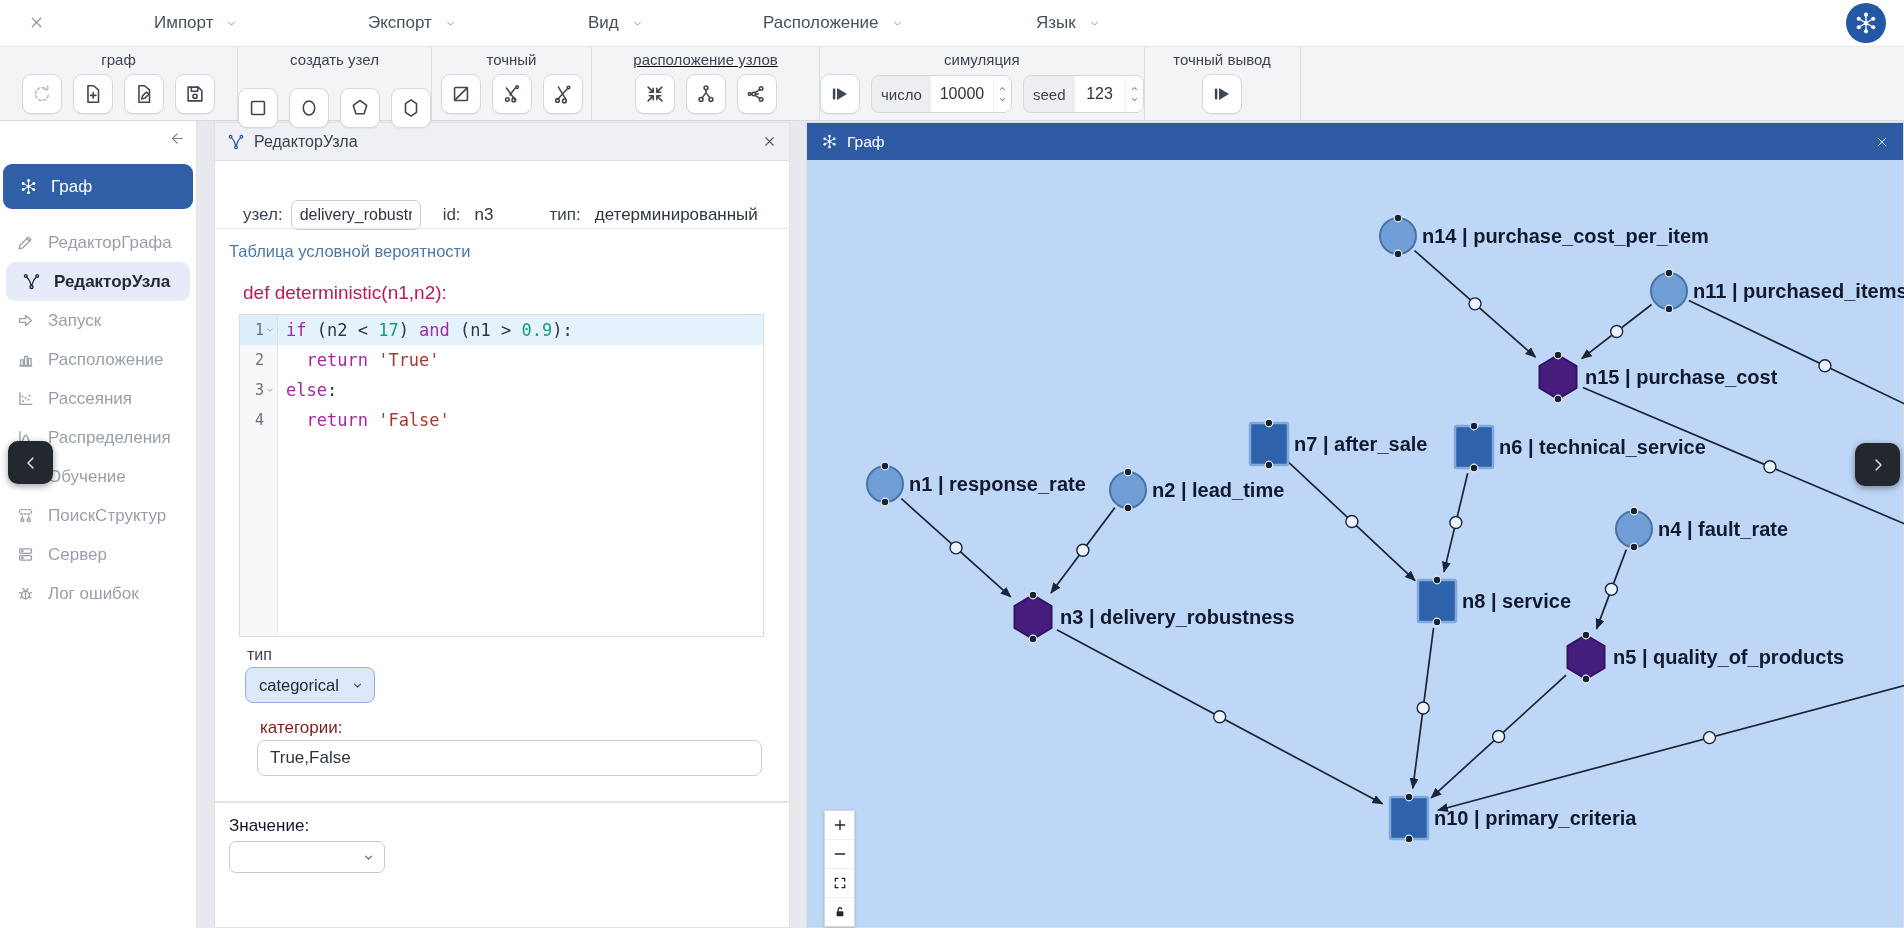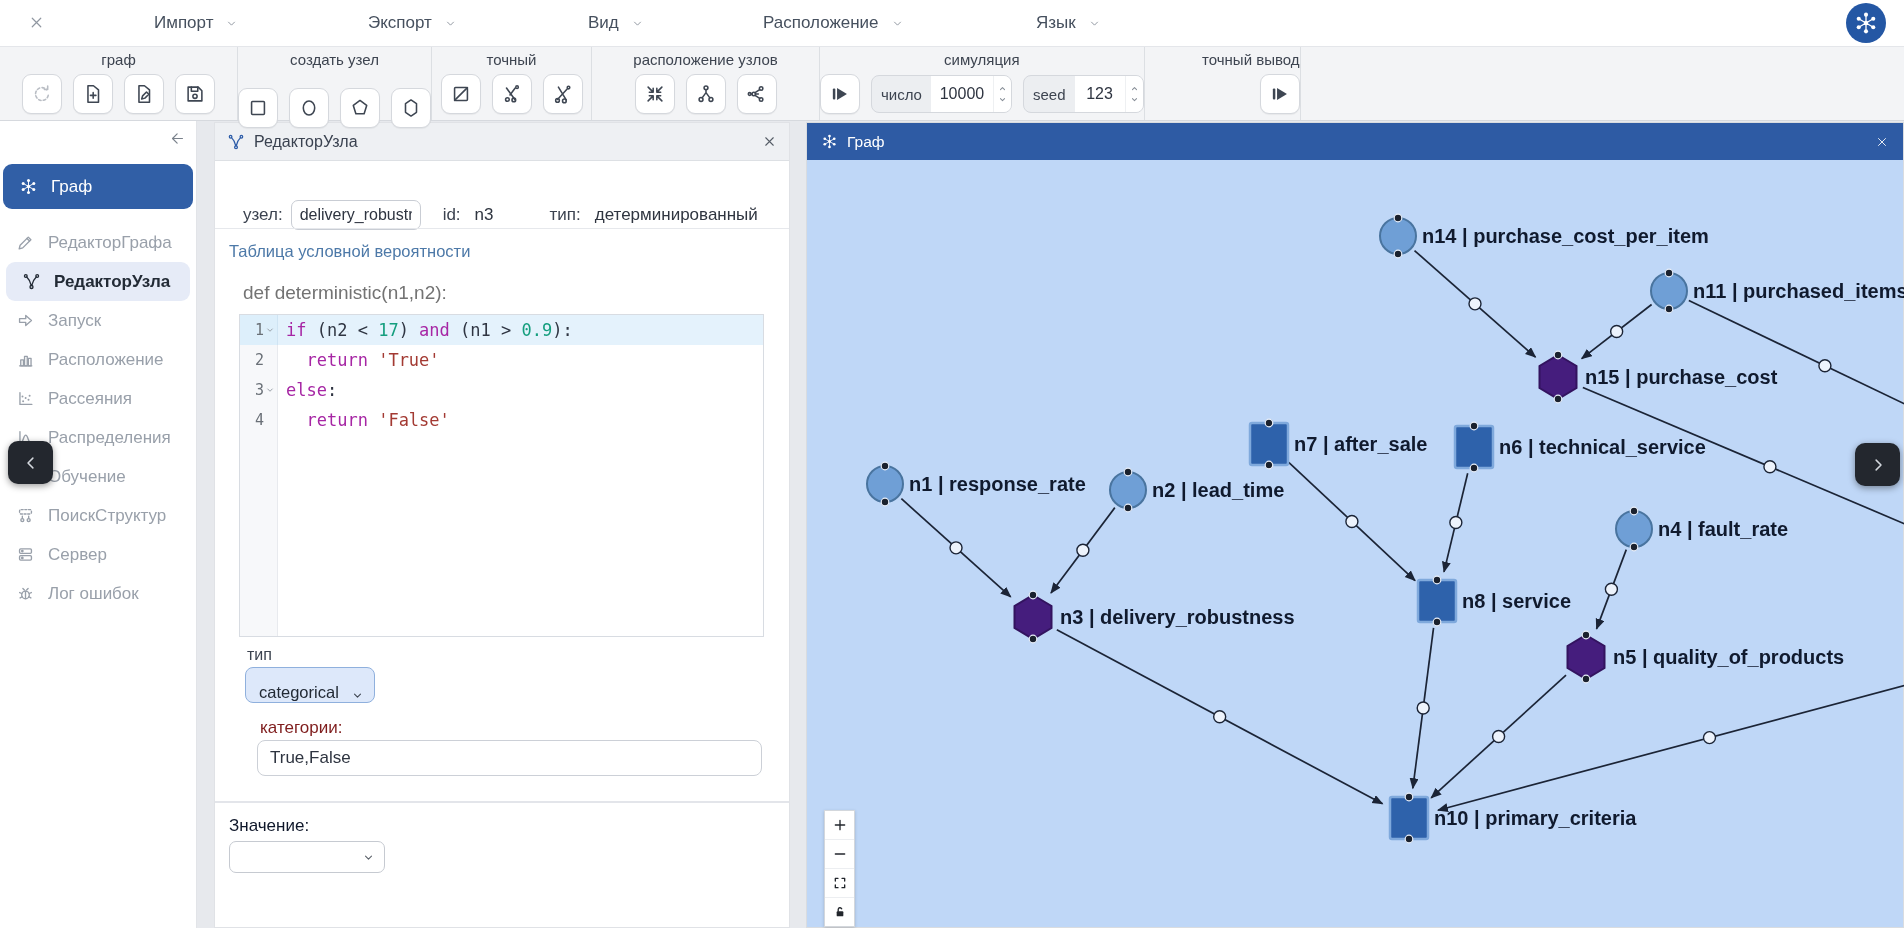--- a/index.html
+++ b/index.html
@@ -35,32 +35,32 @@
   .panel-header{height:37px;background:#eef0f3;border-bottom:1px solid #dde0e4;display:flex;align-items:center;padding:0 12px;gap:9px}
   .panel-title{font-size:16px;color:#3a4250}
   .panel-close{margin-left:auto;color:#555c66;cursor:pointer}
   .editor-panel{position:absolute;left:214px;top:122px;width:576px;bottom:0;background:#fff;border:1px solid #e0e2e6;box-sizing:border-box;z-index:3}
   .ep-body{position:absolute;left:0;right:0;top:37px;bottom:0}
   .ep-row{position:absolute;top:40px;left:28px;display:flex;align-items:center;font-size:17px;color:#3c4350;white-space:nowrap}
   .ep-input{width:112px;height:28px;border:1px solid #c9cdd4;border-radius:7px;padding:0 8px;font-size:16px;color:#2e3440;font-family:"Liberation Sans",sans-serif;margin-left:8px;outline:none}
   .ep-kv{margin-left:22px}.ep-k{color:#3c4350}.ep-v{color:#2f3540;margin-left:14px}
   .ep-divider{position:absolute;top:68px;left:0;right:0;height:1px;background:#e6e8ec}
   .cpt-link{position:absolute;top:82px;left:14px;color:#4d79a8;font-size:16.5px}
-  .code-sig{position:absolute;top:122px;left:28px;color:#737373;font-size:19px}
+  .code-sig{position:absolute;top:122px;left:28px;color:#be185d;font-size:19px}
   .code-box{position:absolute;top:154px;left:24px;width:523px;height:321px;border:1px solid #d8dce2;display:flex;flex-direction:column;font-family:"DejaVu Sans Mono",monospace;font-size:17px;overflow:hidden;background:#fff}
   .code-line{display:flex;height:30px;align-items:center;flex:none}
   .code-line.fill{flex:1;height:auto}
   .gutter{width:38px;flex:none;display:flex;align-items:center;justify-content:flex-end;padding-right:2px;color:#6a7077;font-size:15px;background:#f7f8fa;height:100%;border-right:1px solid #e8eaee;box-sizing:border-box}
   .gutter .fold{color:#9aa1a9;margin-left:1px}
   .code-text{padding-left:8px;white-space:pre;color:#2f3542}
   .code-line.active{background:#e4f2fc}
   .code-line.active .gutter{background:#ddeffb;border-right-color:#cfe4f3}
   .kw{color:#a626a4}.num{color:#149e7e}.str{color:#a33a33}.pl{color:#2f3542}
   .type-label{position:absolute;top:486px;left:32px;font-size:16px;color:#3c4350}
-  .type-select{position:absolute;top:507px;left:30px;width:130px;height:36px;background:#dde8fa;border:1.5px solid #8fb0dd;border-radius:8px;display:flex;align-items:flex-end;justify-content:space-between;padding:0 10px 0 13px;font-size:16.5px;color:#222a35;box-sizing:border-box;cursor:pointer}
+  .type-select{position:absolute;top:507px;left:30px;width:130px;height:36px;background:#dde8fa;border:1.5px solid #8fb0dd;border-radius:8px;display:flex;align-items:center;justify-content:space-between;padding:0 10px 0 13px;font-size:16.5px;color:#222a35;box-sizing:border-box;cursor:pointer}
   .type-select .chev{color:#3d4450}
   .cat-label{position:absolute;top:558px;left:45px;font-size:17px;color:#7f1d1d}
   .cat-input{position:absolute;top:580px;left:42px;width:505px;height:36px;border:1px solid #ccd0d7;border-radius:8px;padding:0 12px;font-size:17px;color:#2e3440;font-family:"Liberation Sans",sans-serif;box-sizing:border-box;outline:none}
   .ep-divider2{position:absolute;top:641px;left:0;right:0;height:2px;background:#e3e5ea}
   .value-label{position:absolute;top:656px;left:14px;color:#0f172a;font-size:17px}
   .value-select{position:absolute;top:681px;left:14px;width:156px;height:32px;border:1px solid #c6cad1;border-radius:7px;display:flex;align-items:center;justify-content:flex-end;padding:0 9px;color:#5a6068;box-sizing:border-box;cursor:pointer;background:#fff}
   
   .graph-panel{position:absolute;left:806px;top:122px;right:0;bottom:0;background:#bfd7f7;border:1px solid #d9dce0;box-sizing:border-box;z-index:3}
   .graph-header{position:absolute;left:0;right:0;top:0;height:37px;background:#2e5ba4;display:flex;align-items:center;gap:9px;padding:0 14px;color:#fff;box-sizing:border-box}
   .graph-title{font-size:15.5px}
@@ -239,21 +239,21 @@
             <svg viewBox="0 0 24 24" width="22" height="22" fill="none" stroke="currentColor" stroke-width="1.7" stroke-linecap="round" stroke-linejoin="round">
               <path d="M7 4.5l8.5 14M16.5 6.5 6 18"></path>
               <circle cx="6" cy="19" r="2"></circle>
               <circle cx="13.5" cy="19.5" r="2"></circle>
               <circle cx="18" cy="5" r="1.4"></circle>
             </svg>
           </span>
         </div>
       </div>
     </div>
-    <div class="tb-group" style="min-width: 228px;">
+    <div class="tb-group" style="min-width: 228px; text-decoration: underline;">
       <div class="tb-label">расположение узлов</div>
       <div class="tb-row">
         <div class="tb-btn">
           <span class="ic">
             <svg viewBox="0 0 24 24" width="22" height="22" fill="none" stroke="currentColor" stroke-width="1.7" stroke-linecap="round" stroke-linejoin="round">
               <path d="M4.5 4.5 10 10M10 5.8V10H5.8M19.5 19.5 14 14M14 18.2V14h4.2M19.5 4.5 14 10M14 5.8V10h4.2M4.5 19.5 10 14M10 18.2V14H5.8"></path>
             </svg>
           </span>
         </div>
         <div class="tb-btn">
@@ -311,21 +311,21 @@
             <svg viewBox="0 0 24 24" width="11" height="11" fill="none" stroke="currentColor" stroke-width="2.2" stroke-linecap="round" stroke-linejoin="round">
               <path d="M7.5 14.5 12 10l4.5 4.5"></path>
             </svg>
             <svg viewBox="0 0 24 24" width="11" height="11" fill="none" stroke="currentColor" stroke-width="2.2" stroke-linecap="round" stroke-linejoin="round">
               <path d="M7.5 10 12 14.5 16.5 10"></path>
             </svg>
           </span>
         </div>
       </div>
     </div>
-    <div class="tb-group" style="min-width: 156px; align-items: flex-end;">
+    <div class="tb-group" style="min-width: 156px;">
       <div class="tb-label">точный вывод</div>
       <div class="tb-row">
         <div class="tb-btn">
           <span class="ic">
             <svg viewBox="0 0 24 24" width="22" height="22" fill="none" stroke="currentColor" stroke-width="1.7" stroke-linecap="round" stroke-linejoin="round">
               <g fill="currentColor" stroke="none">
                 <rect x="4.2" y="6" width="2.7" height="12" rx="1.2"></rect>
                 <path d="M8.8 5.4 19.6 12 8.8 18.6z"></path>
               </g>
             </svg>

